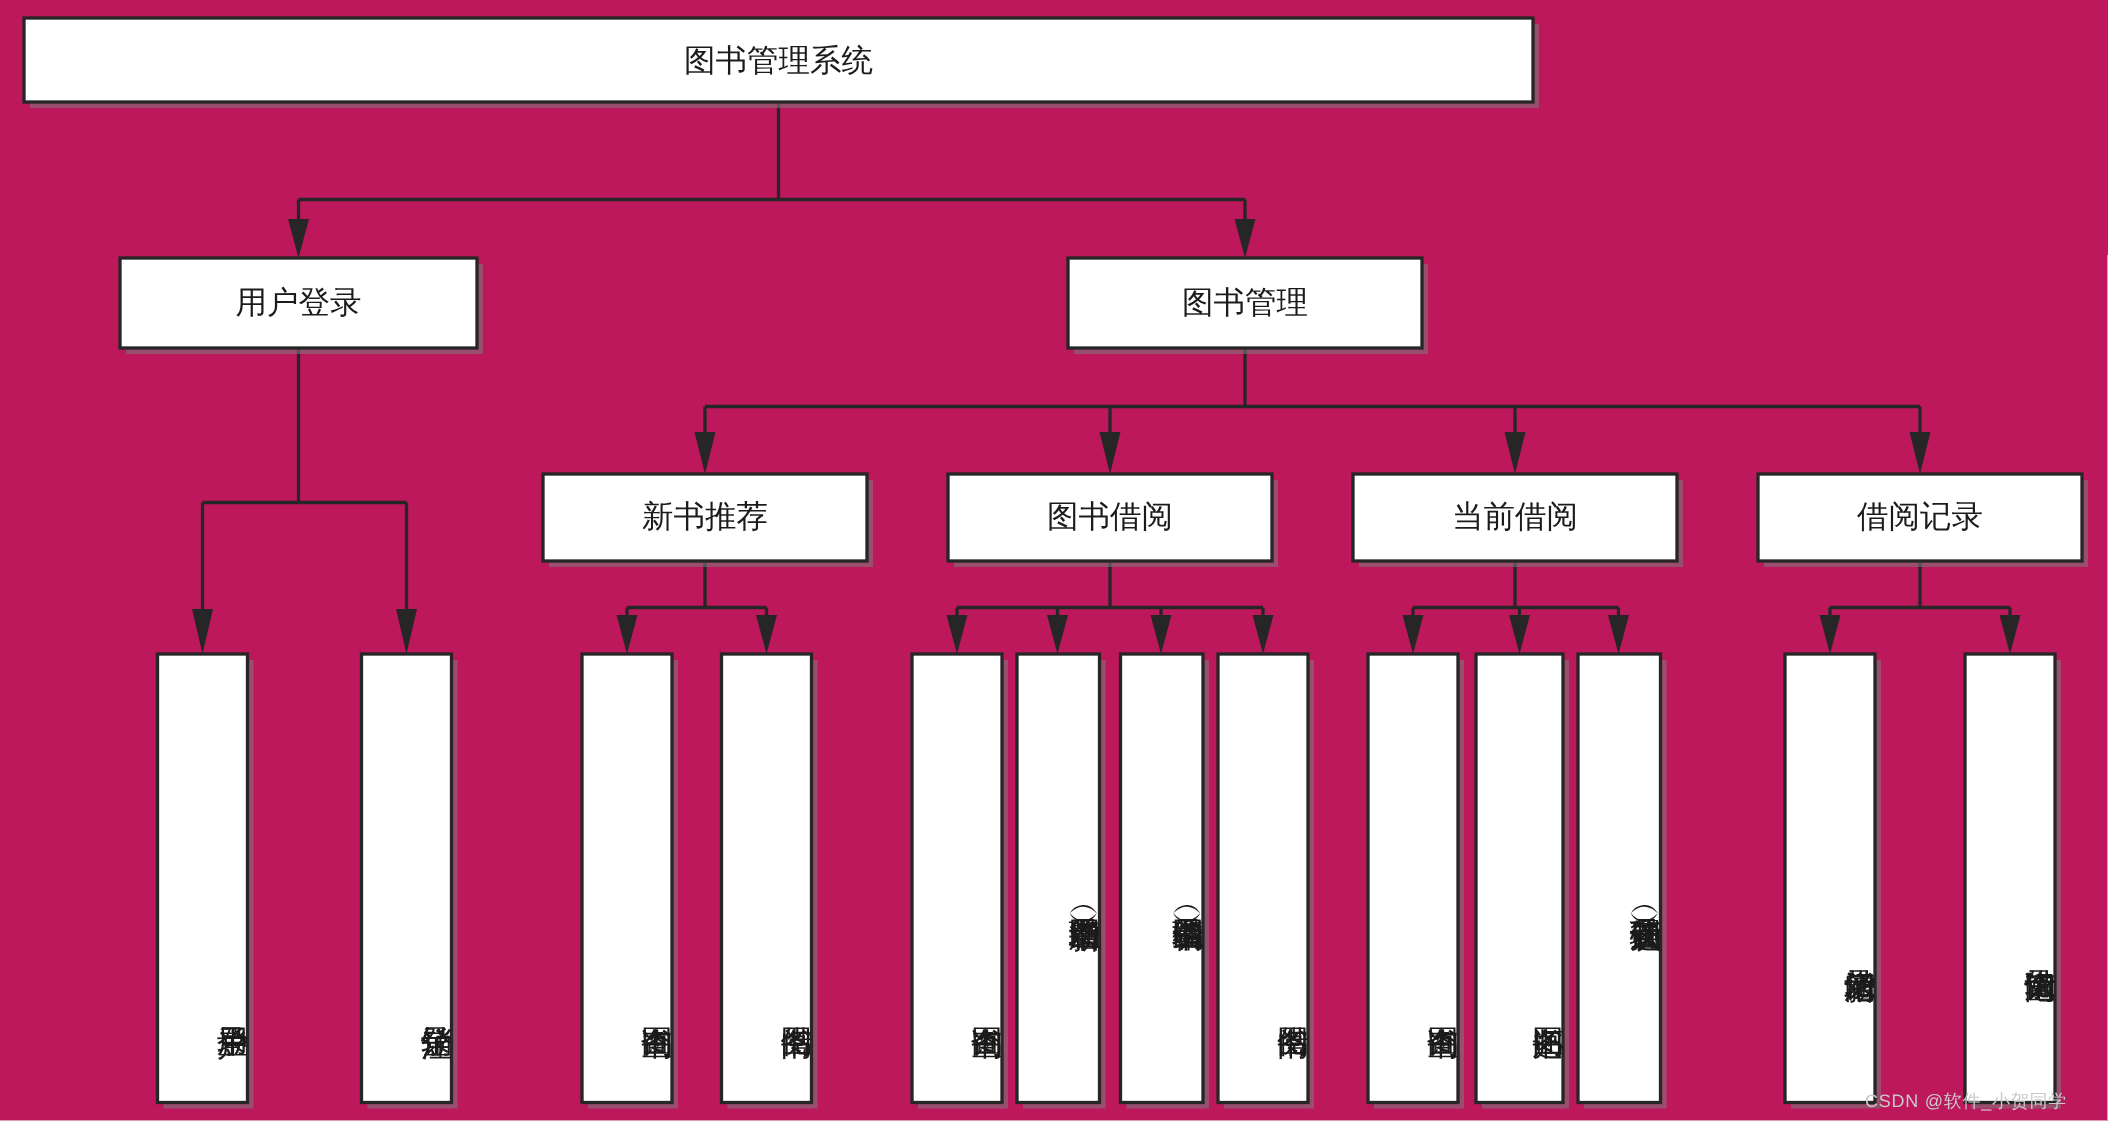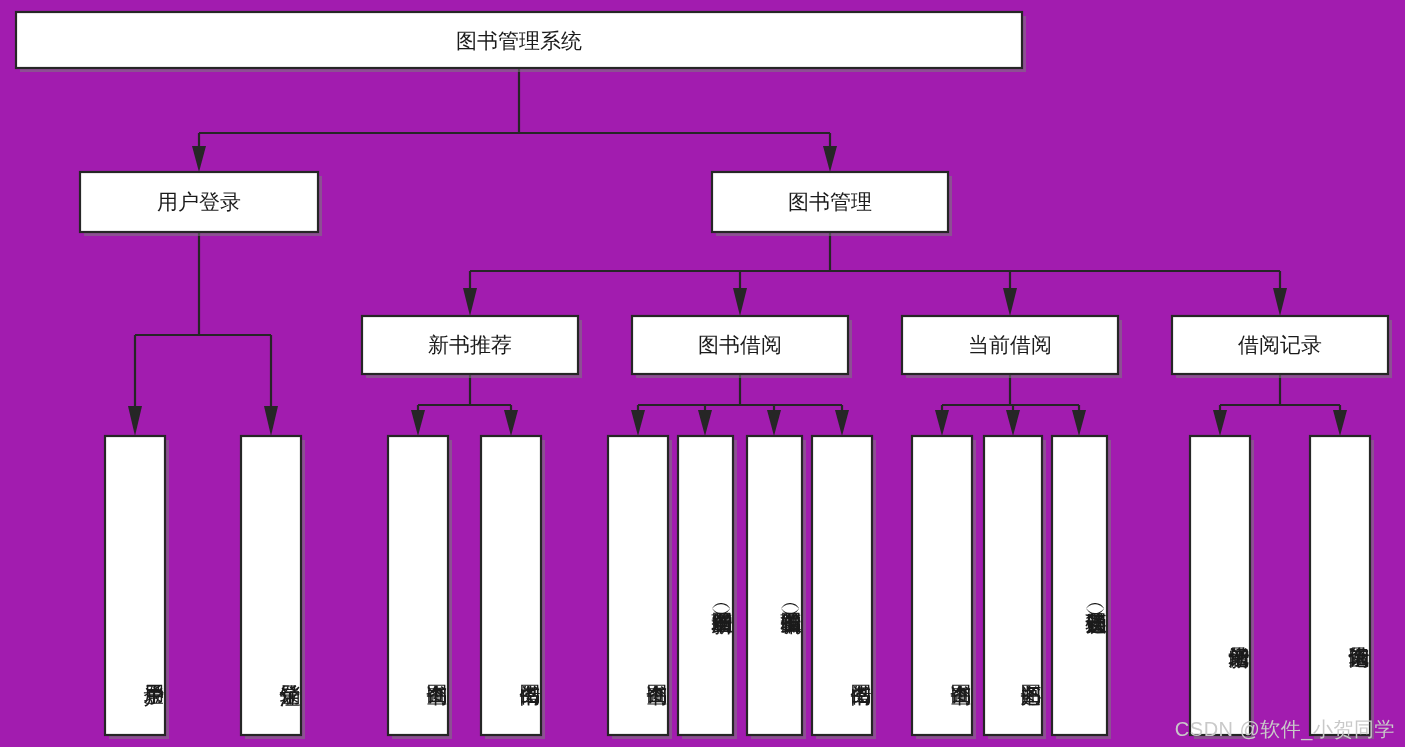--- a/index.html
+++ b/index.html
@@ -7,21 +7,21 @@
     padding: 0;
     background: #ffffff;
   }
   body {
     font-family: "Liberation Sans", "DejaVu Sans", sans-serif;
   }
   #diagram-root {
     position: relative;
     width: 1405px;
     height: 747px;
-    background: #a21caf;
+    background: #be185d;
     overflow: hidden;
   }
   svg#tree-svg {
     position: absolute;
     left: 0;
     top: 0;
     width: 1405px;
     height: 747px;
     display: block;
   }
@@ -46,24 +46,24 @@
   }
   .node-label-h {
     font-family: "Liberation Sans", "DejaVu Sans", sans-serif;
     font-size: 21px;
     fill: #1b1b1b;
     text-anchor: middle;
     dominant-baseline: middle;
   }
   .watermark {
     position: absolute;
-    right: 10px;
+    right: 27px;
     bottom: 4px;
     font-family: "Liberation Sans", "DejaVu Sans", sans-serif;
-    font-size: 20px;
+    font-size: 12px;
     color: #c9c9c9;
     white-space: nowrap;
     letter-spacing: 0.5px;
     pointer-events: none;
   }
   .vlabel {
     position: absolute;
     font-family: "Liberation Sans", "DejaVu Sans", sans-serif;
     font-size: 21px;
     color: #1b1b1b;

